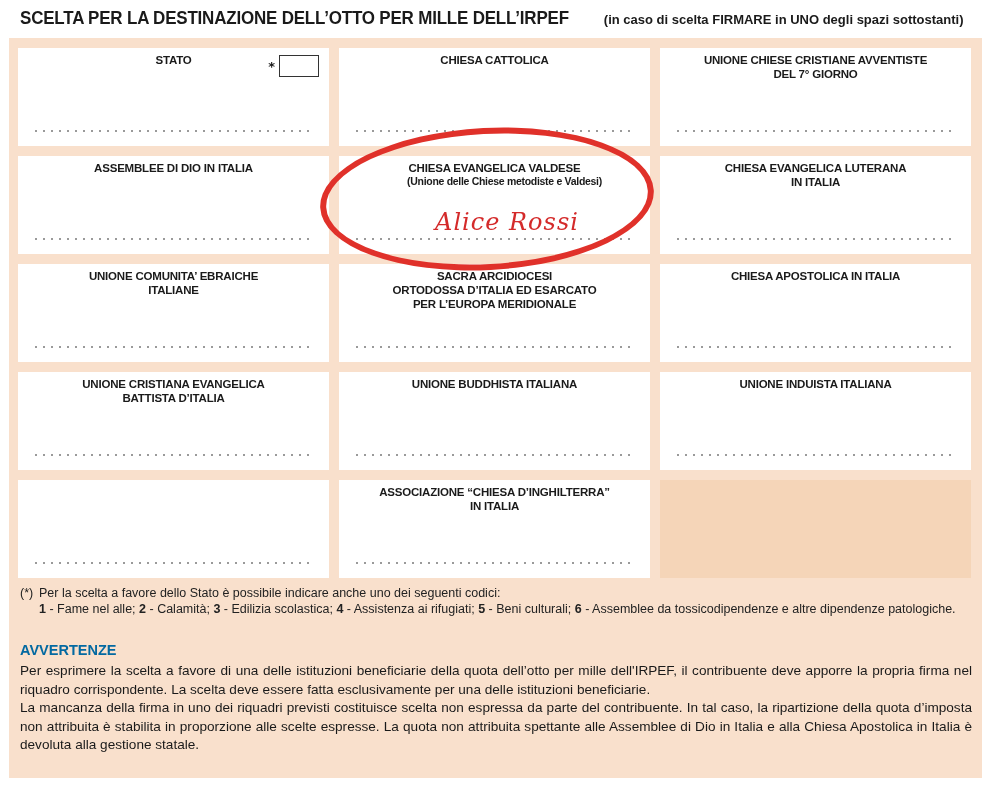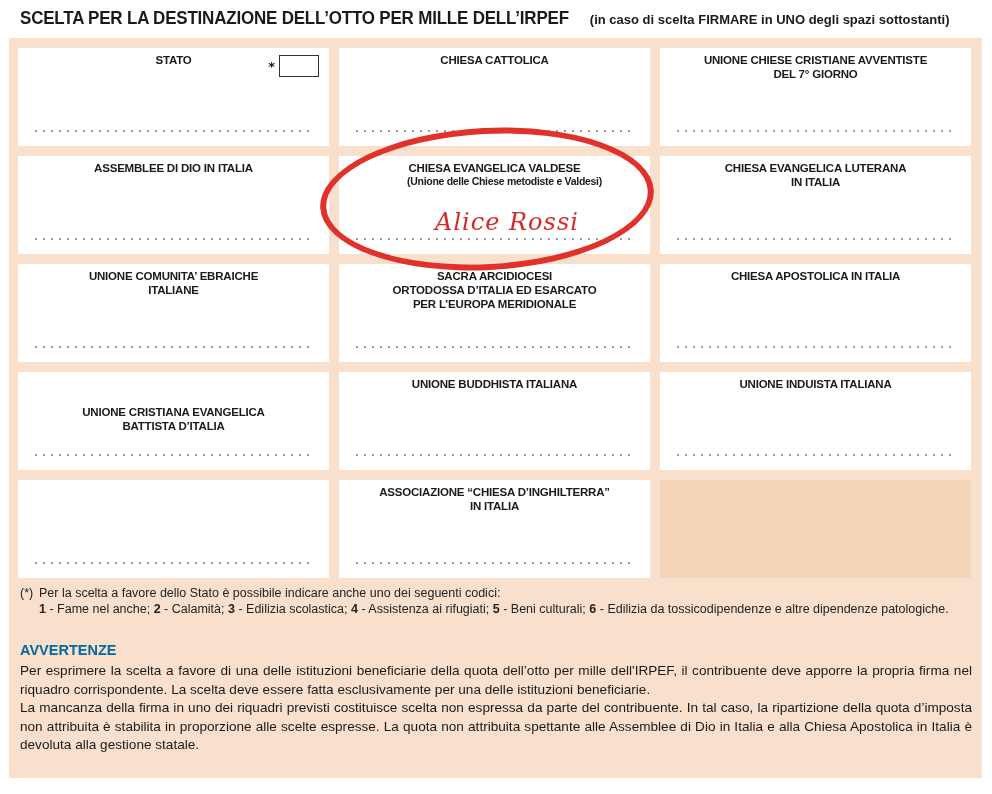--- a/index.html
+++ b/index.html
@@ -5,21 +5,21 @@
   * { box-sizing: border-box; margin: 0; padding: 0; }
   html, body { width: 992px; height: 794px; background: #ffffff; overflow: hidden; }
   body { font-family: "DejaVu Sans", sans-serif; color: #1a1a1a; position: relative; }
 
   .title {
     position: absolute; left: 20px; top: 8px; width: 960px; height: 26px;
     white-space: nowrap; font-family: "Liberation Sans", sans-serif;
   }
   .title .main { font-weight: bold; font-size: 17.5px; letter-spacing: -0.2px; transform: scaleX(0.97); display: inline-block; transform-origin: left; }
   .title .sub { font-weight: bold; font-size: 13px; margin-left: 2px; }
-  .title-wrap { display: flex; align-items: baseline; gap: 2px; }
+  .title-wrap { display: flex; align-items: baseline; gap: 16px; }
 
   .panel {
     position: absolute; left: 9px; top: 38px; width: 973px; height: 740px;
     background: #f9e0cc;
   }
 
   .grid {
     position: absolute; left: 9px; top: 10px;
     display: grid;
     grid-template-columns: 311px 311px 311px;
@@ -155,21 +155,21 @@
 PER L’EUROPA MERIDIONALE</div>
       <div class="sign-line"></div>
     </div>
 
     <div class="box">
       <div class="box-title">CHIESA APOSTOLICA IN ITALIA</div>
       <div class="sign-line"></div>
     </div>
 
     <div class="box">
-      <div class="box-title" style="white-space: pre-line; margin-top: 28px;">UNIONE CRISTIANA EVANGELICA
+      <div class="box-title" style="white-space: pre-line;">UNIONE CRISTIANA EVANGELICA
 BATTISTA D’ITALIA</div>
       <div class="sign-line"></div>
     </div>
 
     <div class="box">
       <div class="box-title">UNIONE BUDDHISTA ITALIANA</div>
       <div class="sign-line"></div>
     </div>
 
     <div class="box">
@@ -192,26 +192,26 @@
 </div>
 
 <div class="ellipse"></div>
 
 <div class="notes">
   <div class="asterisk-note">
     <span class="mark">(*)</span>
     <div>
       <div>Per la scelta a favore dello Stato è possibile indicare anche uno dei seguenti codici:</div>
       <div class="codes">
-        <b>1</b> - <span>Fame nel anche;</span>
+        <b>1</b> - <span>Fame nel alle;</span>
         <b>2</b> - <span>Calamità;</span>
         <b>3</b> - <span>Edilizia scolastica;</span>
         <b>4</b> - <span>Assistenza ai rifugiati;</span>
         <b>5</b> - <span>Beni culturali;</span>
-        <b>6</b> - <span>Edilizia da tossicodipendenze e altre dipendenze patologiche.</span>
+        <b>6</b> - <span>Assemblee da tossicodipendenze e altre dipendenze patologiche.</span>
       </div>
     </div>
   </div>
 </div>
 
 <div class="warn-heading">AVVERTENZE</div>
 <div class="warn-body">
   <p>Per esprimere la scelta a favore di una delle istituzioni beneficiarie della quota dell’otto per mille dell'IRPEF, il contribuente deve apporre la propria firma nel riquadro corrispondente. La scelta deve essere fatta esclusivamente per una delle istituzioni beneficiarie.</p>
   <p>La mancanza della firma in uno dei riquadri previsti costituisce scelta non espressa da parte del contribuente. In tal caso, la ripartizione della quota d’imposta non attribuita è stabilita in proporzione alle scelte espresse. La quota non attribuita spettante alle Assemblee di Dio in Italia e alla Chiesa Apostolica in Italia è devoluta alla gestione statale.</p>
 </div>

